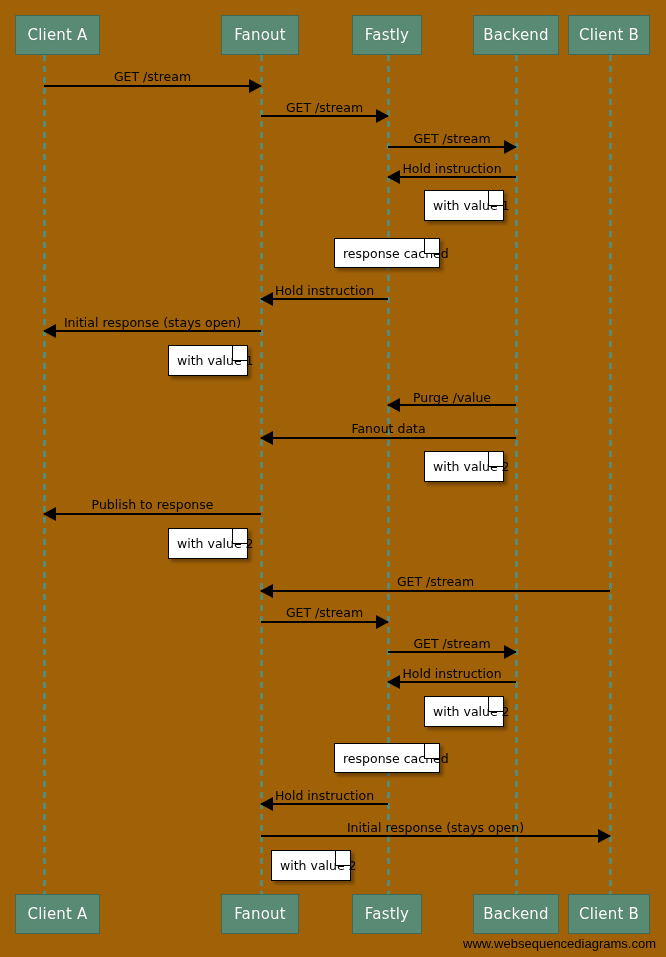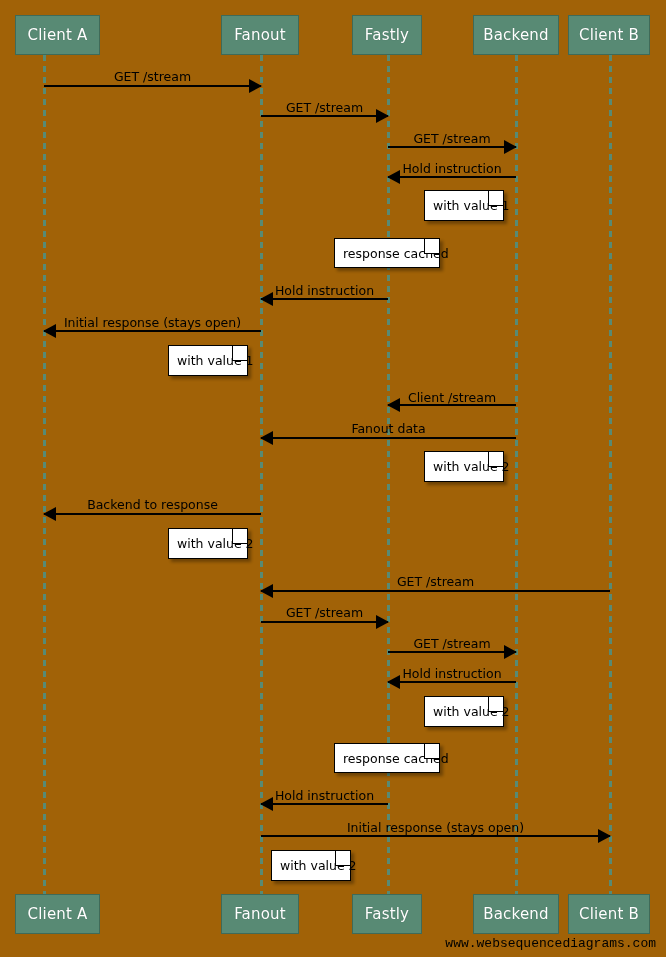--- a/index.html
+++ b/index.html
@@ -102,21 +102,21 @@
     border-left: 1.5px solid #000000;
     border-bottom: 1.5px solid #000000;
     box-sizing: border-box;
     transform-origin: top right;
   }
   .footer {
     position: absolute;
     right: 10px;
     bottom: 6px;
     font-size: 13px;
-    font-family: Liberation Mono, monospace;
+    font-family: Liberation Sans, sans-serif;
     color: #000000;
     white-space: nowrap;
   }
 </style>
 </head>
 <body>
 
 <div id="diagram-root">
   <div id="lifelines-layer">
       <div class="lifeline" style="left: 43px; top: 55px; height: 839px;"></div>
@@ -170,31 +170,31 @@
       <div class="msg-label" style="left: 324.5px; top: 283px;">Hold instruction</div>
       <div class="msg to-left" style="left: 44px; top: 330px; width: 217px;">
         <div class="line"></div>
         <div class="head"></div>
       </div>
       <div class="msg-label" style="left: 152.5px; top: 315px;">Initial response (stays open)</div>
       <div class="msg to-left" style="left: 388px; top: 404px; width: 128px;">
         <div class="line"></div>
         <div class="head"></div>
       </div>
-      <div class="msg-label" style="left: 452px; top: 390px;">Client /stream</div>
+      <div class="msg-label" style="left: 452px; top: 390px;">Purge /value</div>
       <div class="msg to-left" style="left: 261px; top: 437px; width: 255px;">
         <div class="line"></div>
         <div class="head"></div>
       </div>
       <div class="msg-label" style="left: 388.5px; top: 421px;">Fanout data</div>
       <div class="msg to-left" style="left: 44px; top: 513px; width: 217px;">
         <div class="line"></div>
         <div class="head"></div>
       </div>
-      <div class="msg-label" style="left: 152.5px; top: 497px;">Backend to response</div>
+      <div class="msg-label" style="left: 152.5px; top: 497px;">Publish to response</div>
       <div class="msg to-left" style="left: 261px; top: 590px; width: 349px;">
         <div class="line"></div>
         <div class="head"></div>
       </div>
       <div class="msg-label" style="left: 435.5px; top: 574px;">GET /stream</div>
       <div class="msg to-right" style="left: 261px; top: 621px; width: 127px;">
         <div class="line"></div>
         <div class="head"></div>
       </div>
       <div class="msg-label" style="left: 324.5px; top: 605px;">GET /stream</div>

